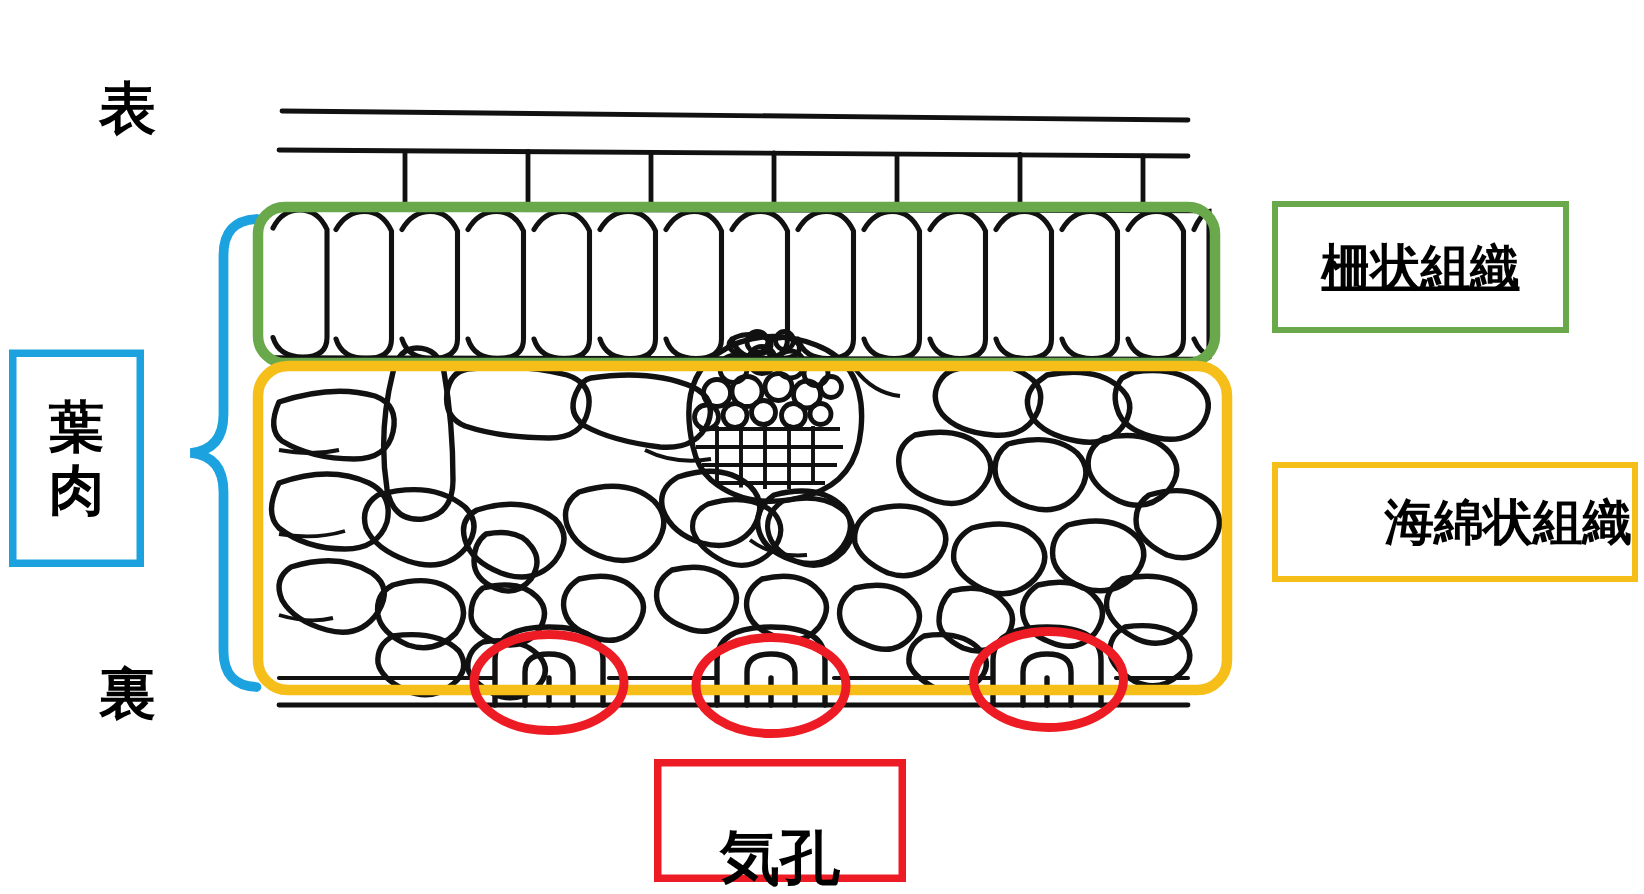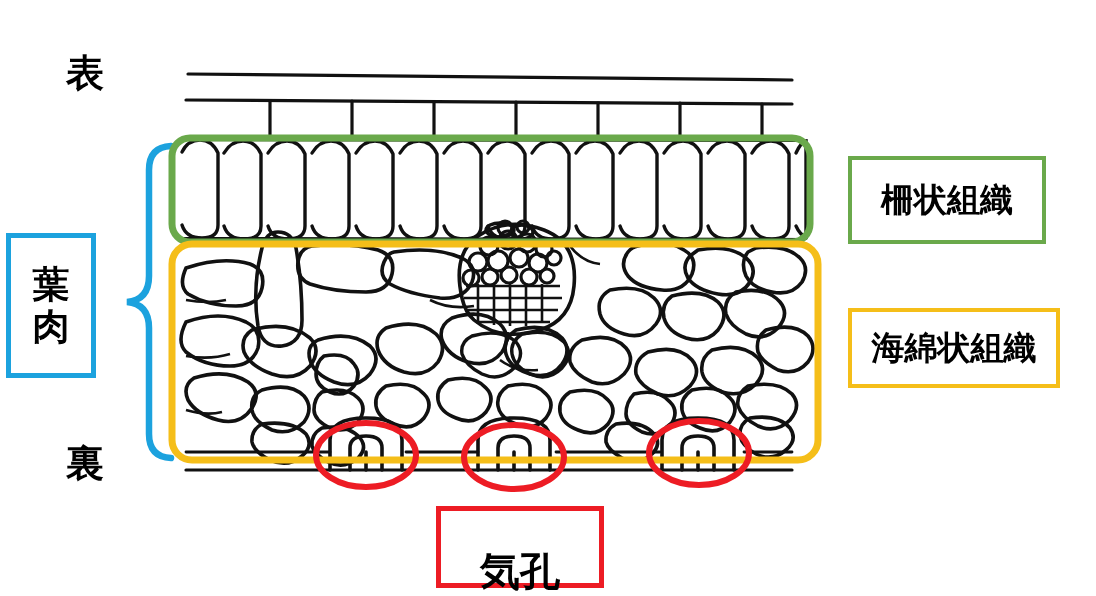--- a/index.html
+++ b/index.html
@@ -49,35 +49,35 @@
     font-size: 37px;
     font-weight: 700;
     color: #000;
     line-height: 1.12;
     text-align: center;
     white-space: pre-line;
   }
   
   #box-palisade {
     position: absolute;
-    left: 848px; top: 156px;
+    left: 848px; top: 134px;
     width: 198px; height: 88px;
     border: 4px solid #6AA94B;
     box-sizing: border-box;
-    display: flex; align-items: center; justify-content: center;
+    display: flex; align-items: center; justify-content: center; text-decoration: underline;
   }
   #box-palisade .txt { font-size: 33px; font-weight: 700; color:#000; letter-spacing: 0px; }
   
   #box-spongy {
     position: absolute;
     left: 848px; top: 308px;
-    width: 212px; height: 80px;
+    width: 244px; height: 80px;
     border: 4px solid #F5BE19;
     box-sizing: border-box;
-    display: flex; align-items: center; justify-content: center;
+    display: flex; align-items: center; justify-content: flex-end;
   }
   #box-spongy .txt { font-size: 33px; font-weight: 700; color:#000; }
   
   #box-stomata {
     position: absolute;
     left: 436px; top: 506px;
     width: 168px; height: 82px;
     border: 5px solid #ED1C24;
     box-sizing: border-box;
     display: flex; align-items: center; justify-content: center;

